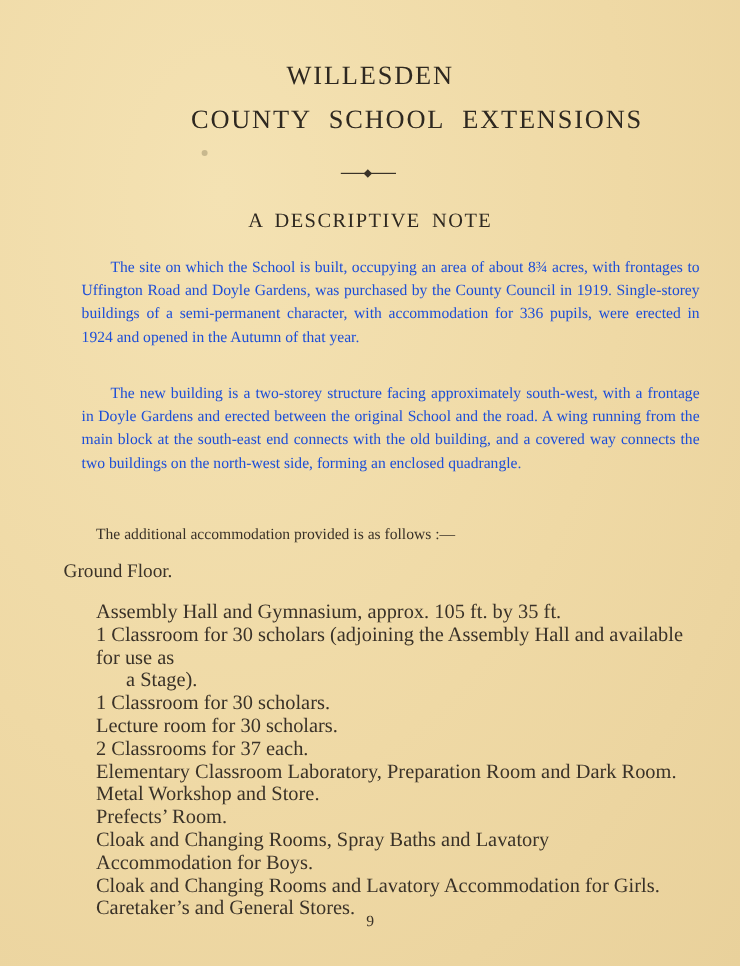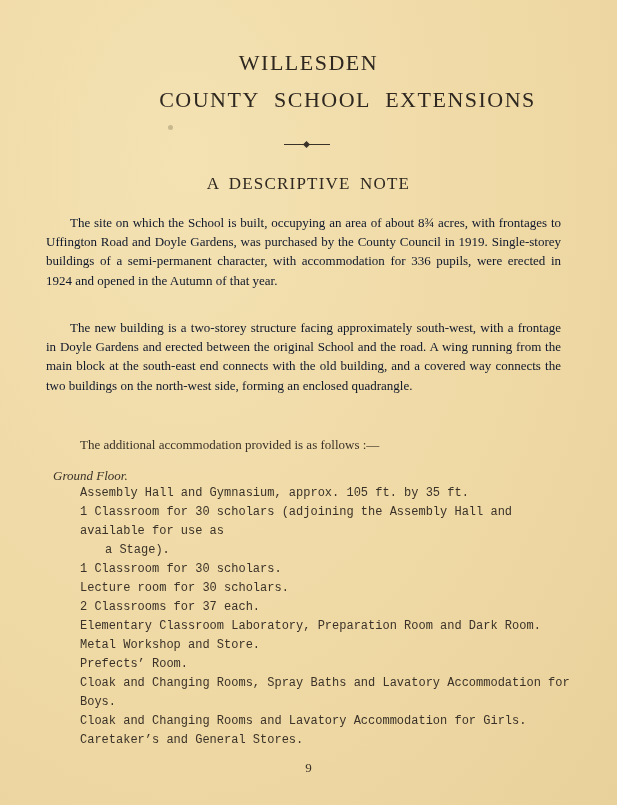--- a/index.html
+++ b/index.html
@@ -16,30 +16,30 @@
       position: absolute; left: 0; width: 617px; text-align: center;
       letter-spacing: 1.5px; color: #2e2820;
     }
     .title1 { top: 50px; font-size: 22px; }
     .title2 { top: 87px; font-size: 22px; word-spacing: 8px; padding-left: 39px; }
     .ornament { position: absolute; top: 142px; left: 282px; width: 50px; height: 6px; }
     .ornament .line { position: absolute; top: 2px; height: 1px; background: #3a3228; width: 46px; left: 2px; }
     .ornament .dot { position: absolute; top: 0px; left: 22px; width: 5px; height: 5px; background: #3a3228; transform: rotate(45deg); }
     .subtitle { top: 174px; font-size: 17px; letter-spacing: 1.2px; word-spacing: 4px; }
     .para {
-      position: absolute; left: 46px; width: 515px;
+      position: absolute; left: 68px; width: 515px;
       font-size: 13px; line-height: 19.2px; text-align: justify;
-      color: #0f172a;
+      color: #1d4ed8;
     }
     .para .indent { display: inline-block; width: 24px; }
     .p1 { top: 213px; }
     .p2 { top: 318px; }
     .intro { position: absolute; left: 80px; top: 437px; font-size: 13px; }
-    .section { position: absolute; left: 53px; top: 468px; font-size: 13px; font-style: italic; }
-    .list { position: absolute; left: 80px; top: 484px; width: 490px; font-size: 12px; line-height: 19px; margin: 0; padding: 0; list-style: none; font-family: Liberation Mono, monospace; }
+    .section { position: absolute; left: 53px; top: 468px; font-size: 16px; }
+    .list { position: absolute; left: 80px; top: 500px; width: 490px; font-size: 17px; line-height: 19px; margin: 0; padding: 0; list-style: none; }
     .list li { margin: 0; padding: 0; }
     .list li .cont { display: block; padding-left: 25px; }
     .pageno { position: absolute; left: 0; width: 617px; top: 760px; text-align: center; font-size: 13px; }
     .smudge { position: absolute; top: 125px; left: 168px; width: 5px; height: 5px; border-radius: 50%; background: #c8b88e; }
   </style>
 </head>
 <body>
 
 <div class="page">
   <div class="smudge"></div>

